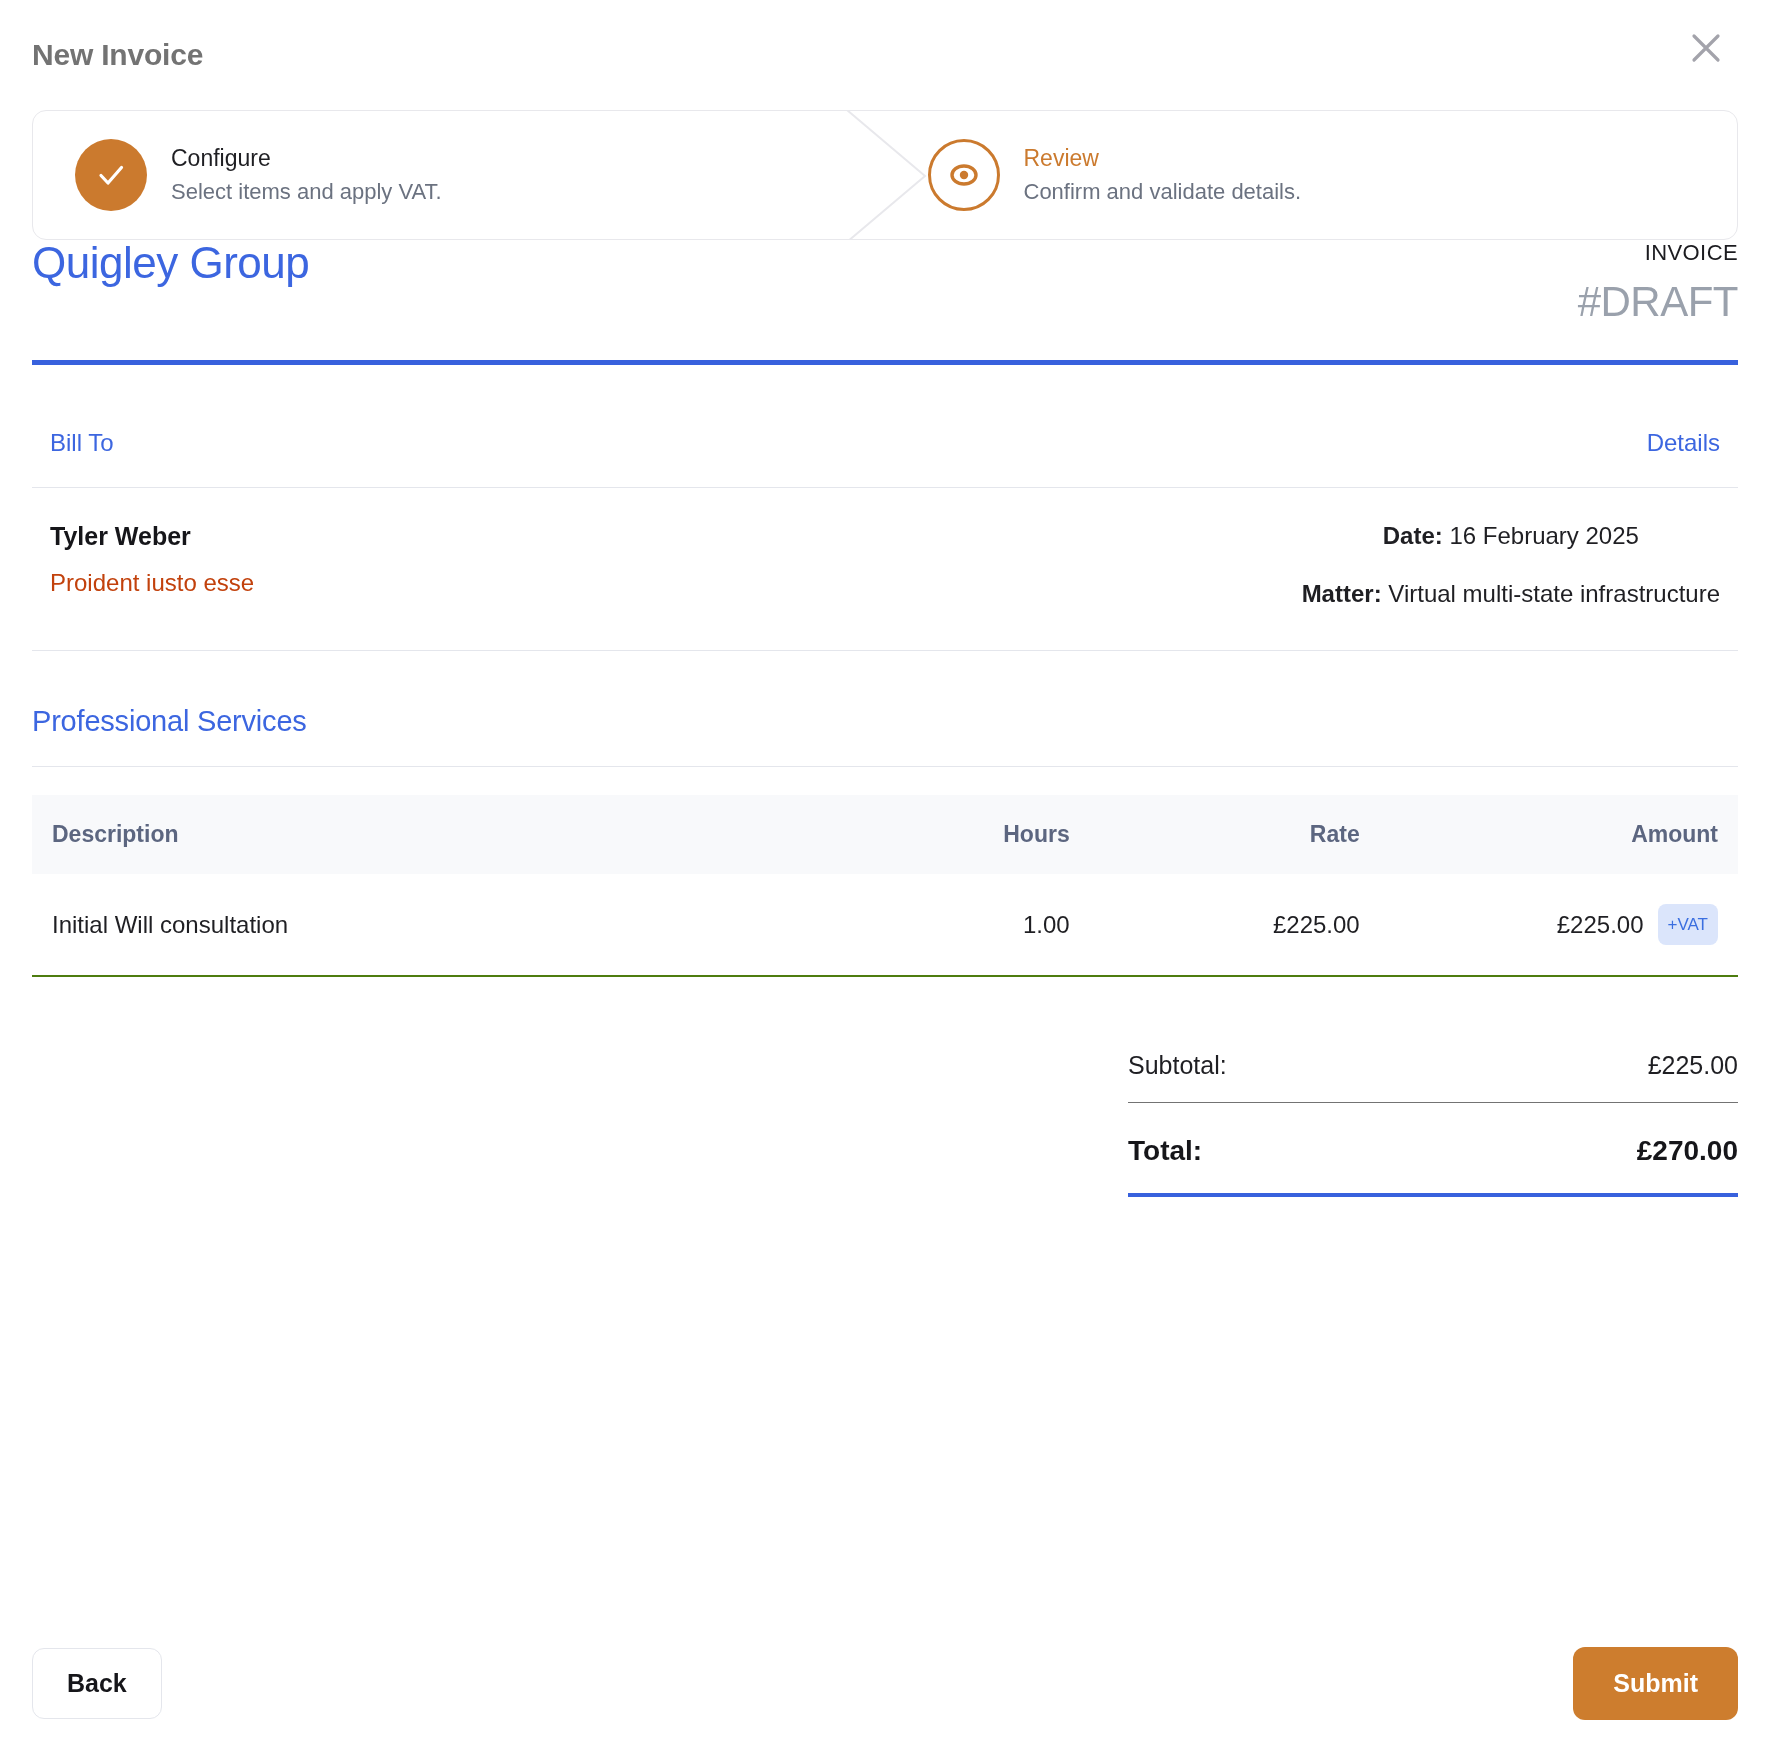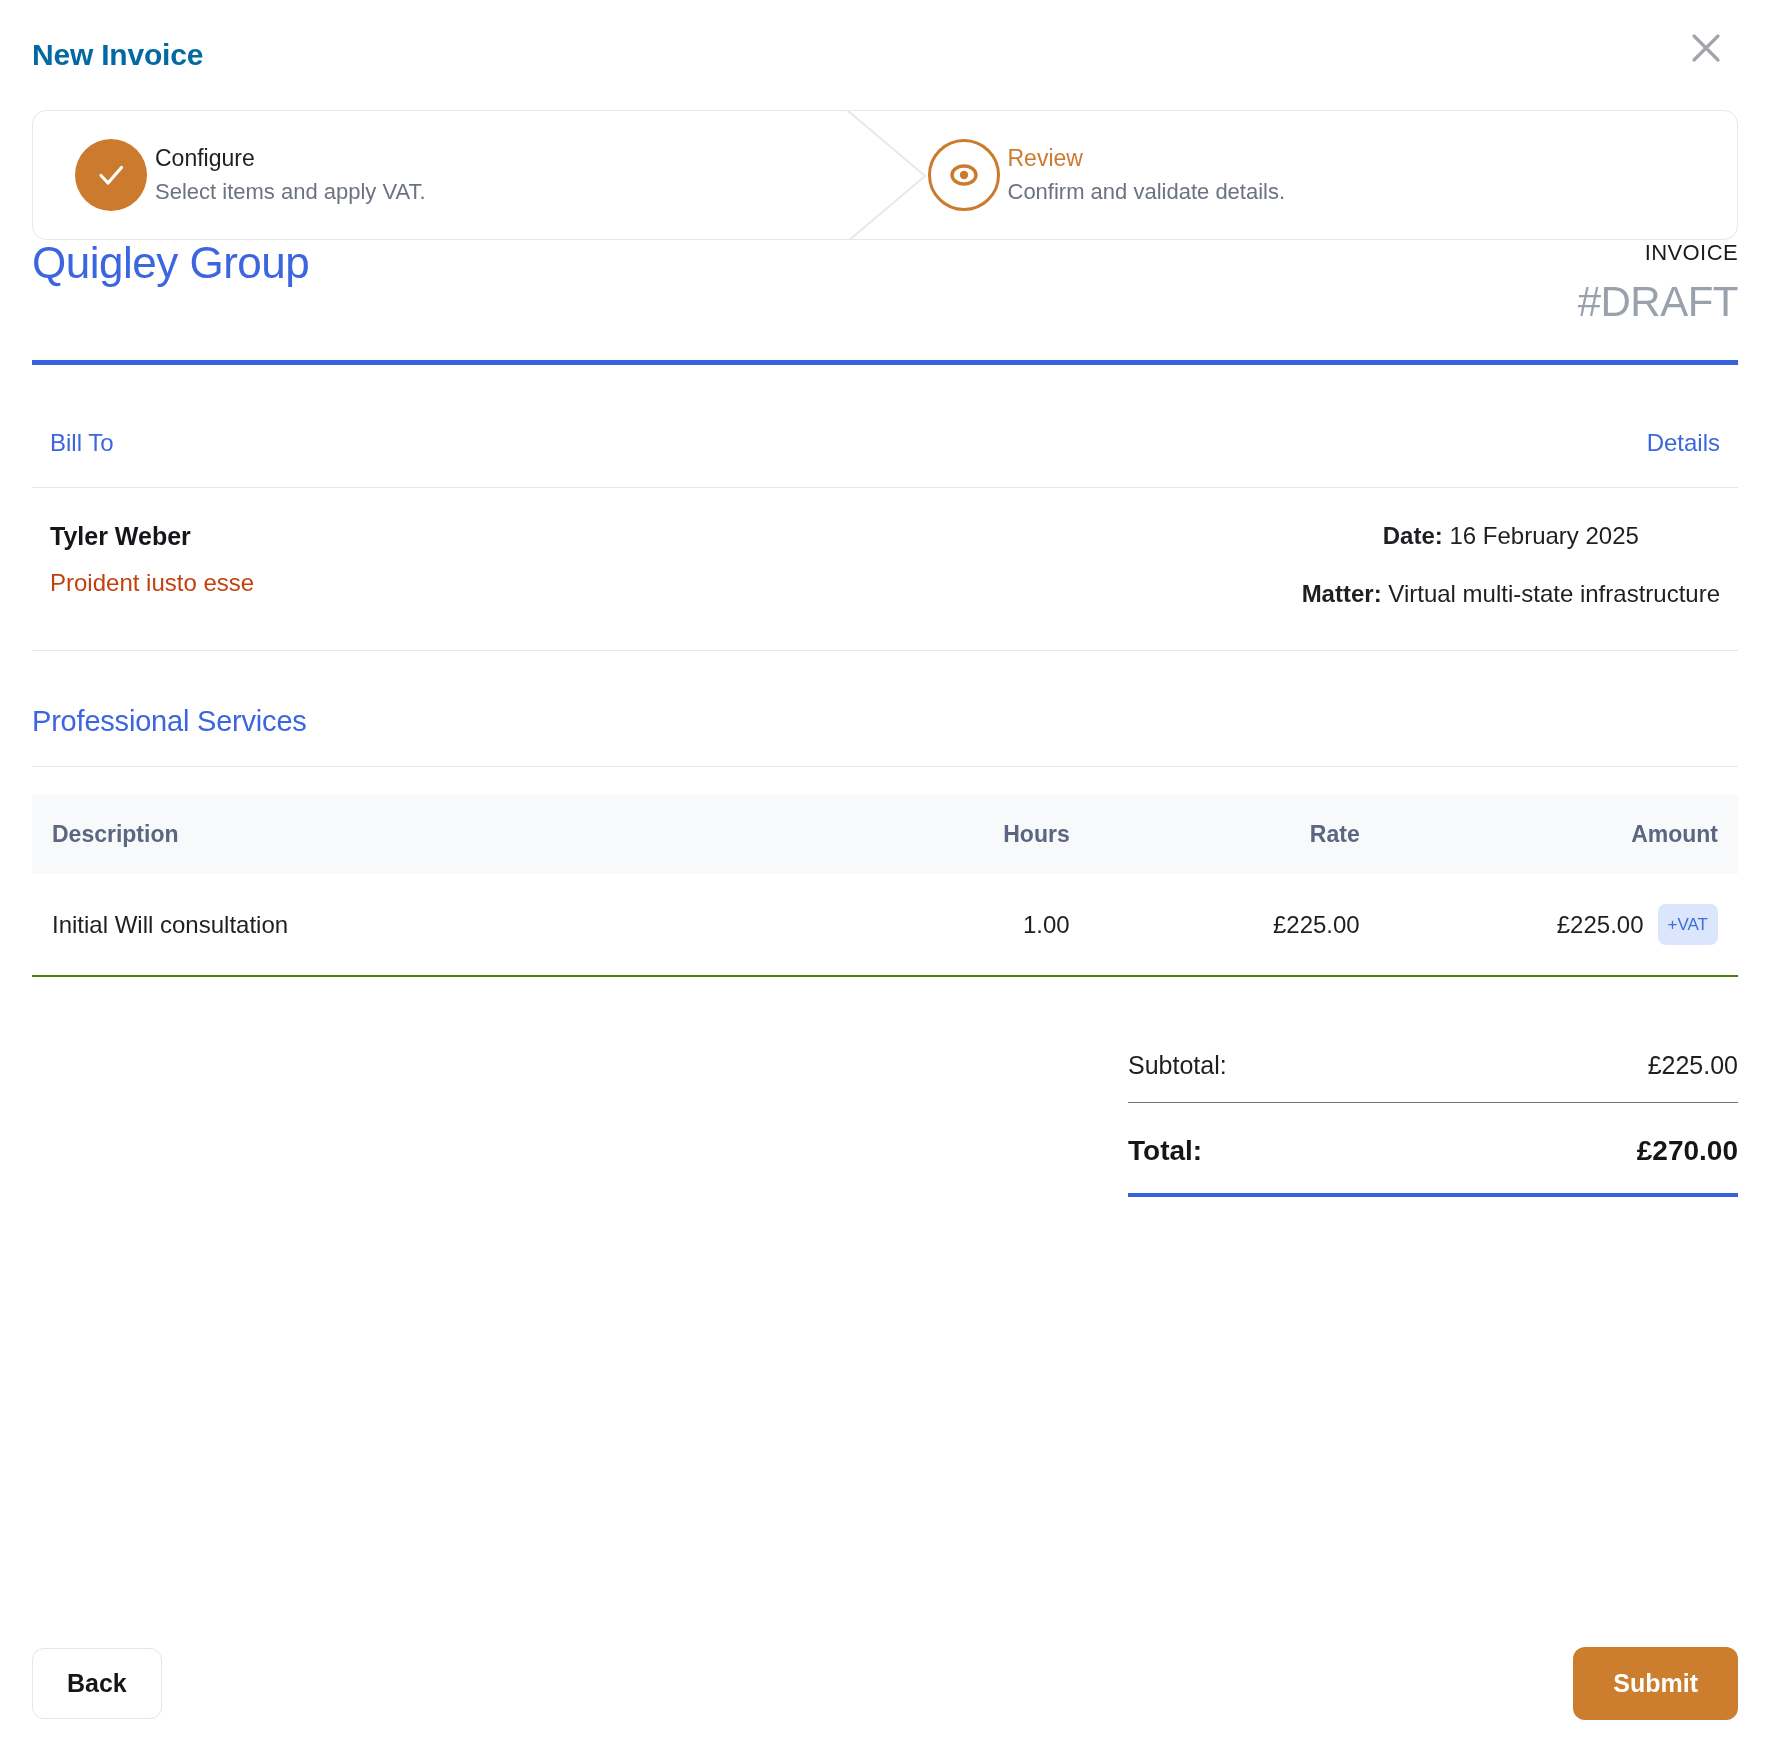--- a/index.html
+++ b/index.html
@@ -24,21 +24,21 @@
   
   .modal-header {
     position: relative;
     height: 110px;
     display: flex;
     align-items: center;
   }
   .modal-title {
     font-size: 30px;
     font-weight: bold;
-    color: #0369a1;
+    color: #737373;
     letter-spacing: -0.2px;
   }
   .close-btn {
     position: absolute;
     right: 6px;
     top: 22px;
     width: 52px;
     height: 52px;
     display: flex;
     align-items: center;
@@ -56,21 +56,21 @@
     border: 1px solid #e8e8ec;
     border-radius: 14px;
     height: 130px;
     overflow: hidden;
     background: #fff;
   }
   .step {
     flex: 1 1 0;
     display: flex;
     align-items: center;
-    gap: 8px;
+    gap: 24px;
     padding: 0 42px;
     position: relative;
   }
   .step-divider {
     width: 1px;
     position: relative;
     flex: 0 0 1px;
   }
   .step-divider svg {
     position: absolute;

